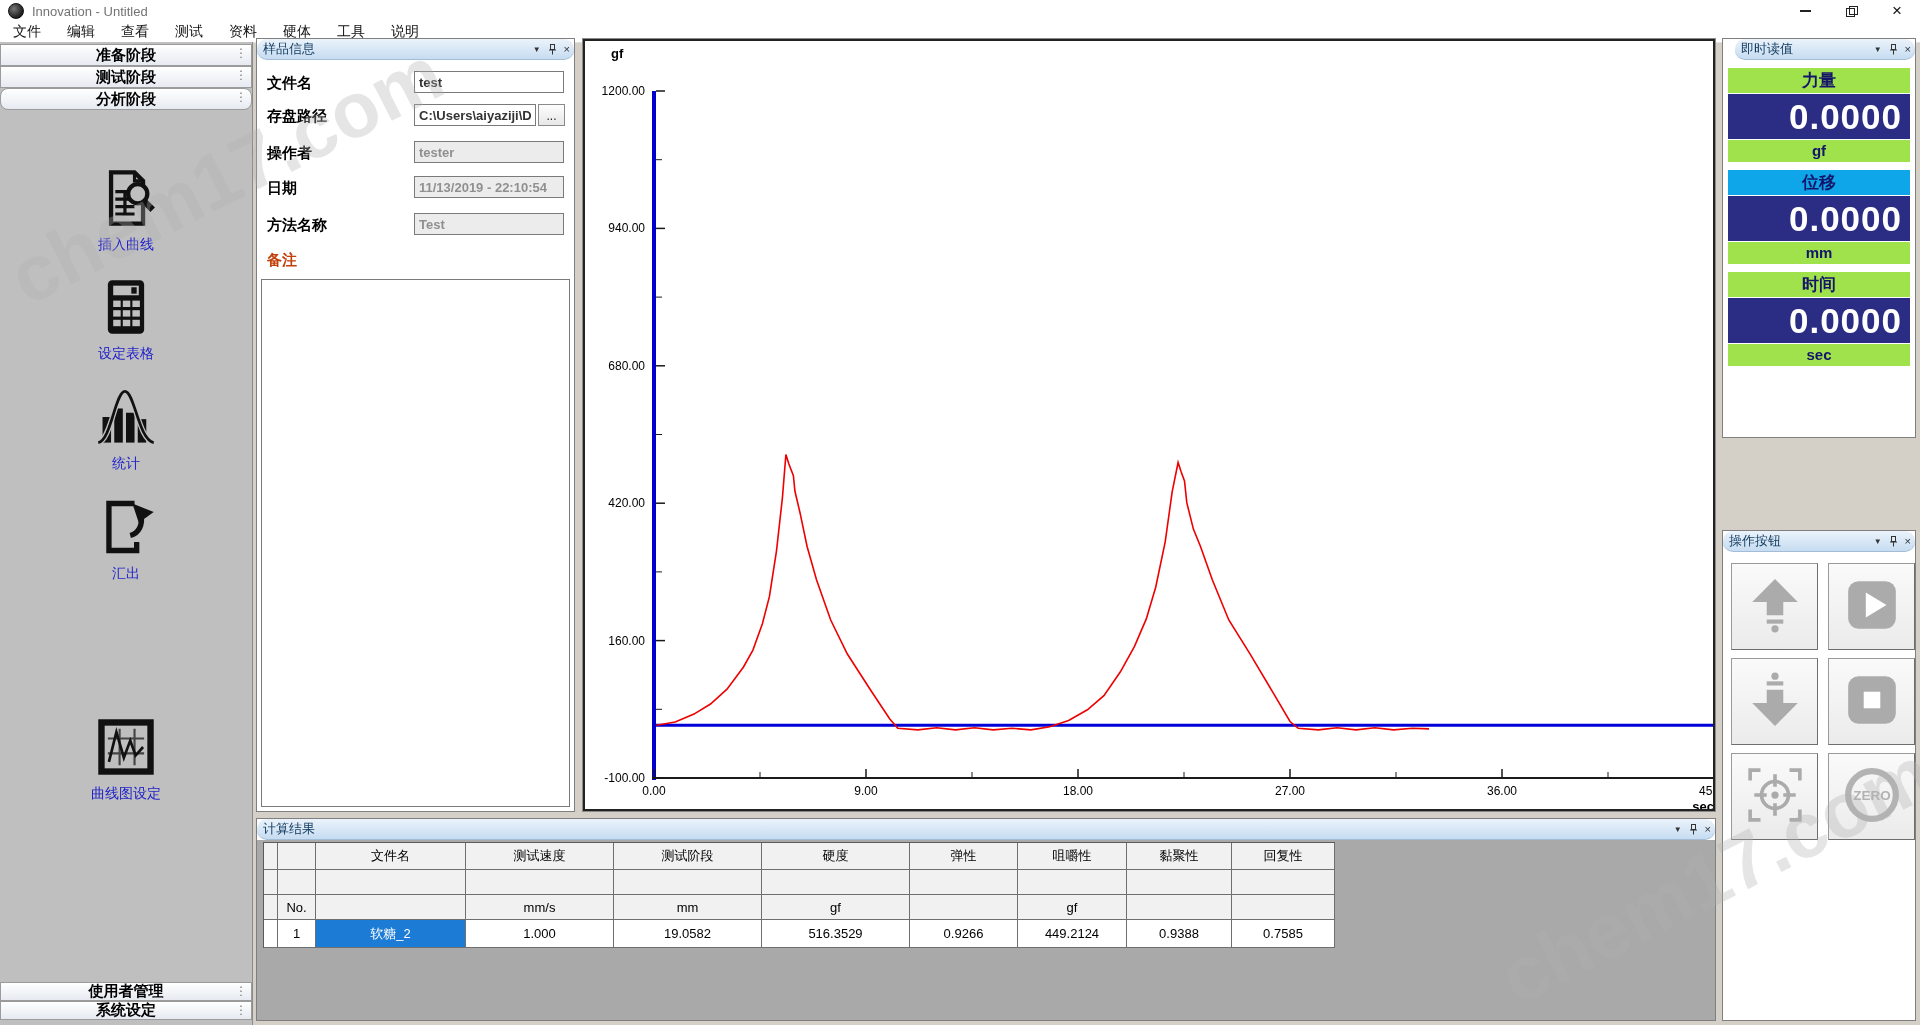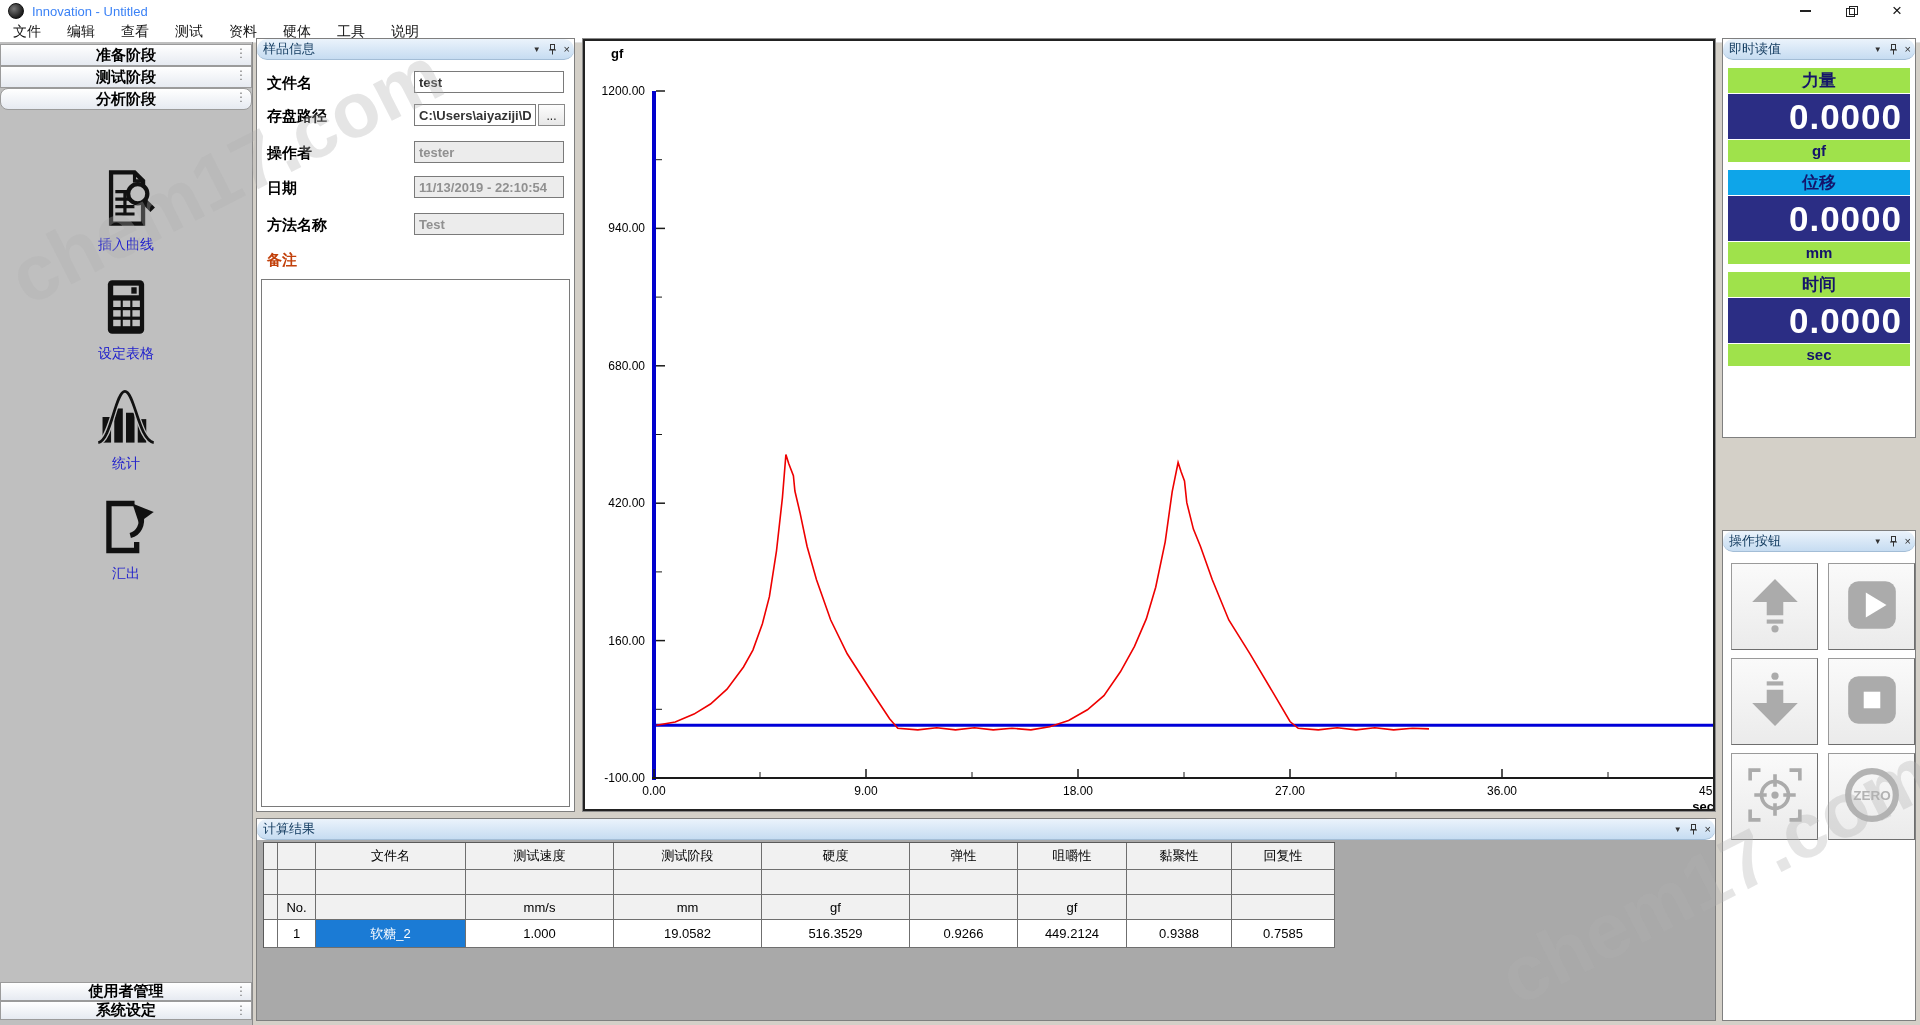--- a/index.html
+++ b/index.html
@@ -2,21 +2,21 @@
 <html><head>
 <meta charset="utf-8">
 <style>
   html,body{margin:0;padding:0;}
   body{width:1920px;height:1025px;position:relative;background:#d4d0c8;
        font-family:"Liberation Sans",sans-serif;overflow:hidden;-webkit-font-smoothing:antialiased;}
   
   .titlebar{position:absolute;left:0;top:0;width:1920px;height:22px;background:#fff;display:flex;align-items:center;}
   .app-icon{width:14px;height:14px;border-radius:50%;margin:0 8px 0 8px;
             background:radial-gradient(circle at 35% 35%,#777 0%,#1d1d1d 70%);border:1px solid #111;}
-  .win-title{font-size:13px;color:#3b82f6;}
+  .win-title{font-size:13px;color:#737373;}
   .win-btns{margin-left:auto;display:flex;height:22px;}
   .win-btn{width:46px;height:22px;display:flex;align-items:center;justify-content:center;color:#111;font-size:14px;}
   .min-glyph{display:inline-block;width:11px;height:0;border-top:2px solid #222;}
   .restore-glyph{position:relative;width:10px;height:10px;}
   .restore-glyph i{position:absolute;left:0;top:2px;width:7px;height:7px;border:1.5px solid #222;background:#fff;}
   .restore-glyph b{position:absolute;left:3px;top:0;width:7px;height:7px;border:1.5px solid #222;}
   .menubar{position:absolute;left:0;top:22px;width:1920px;height:20px;background:#fff;display:flex;align-items:center;border-bottom:1px solid #e2e2e2;}
   .menu-item{font-size:14px;color:#111;padding:1px 13px;cursor:default;}
   
   .sidebar{position:absolute;left:0;top:42px;width:252px;height:983px;background:#bfbfbf;border-right:1px solid #8b8b8b;}
@@ -140,20 +140,25 @@
             <rect x="41" y="32" width="8" height="22"></rect>
           </g>
           <path d="M4 54 C16 52 20 6 29 6 C38 6 42 52 56 54" fill="none" stroke="#bfbfbf" stroke-width="5"></path>
           <path d="M4 54 C16 52 20 6 29 6 C38 6 42 52 56 54" fill="none" stroke="#111" stroke-width="2.5"></path>
         </svg></span><div class="tool-label">统计</div></div>
     <div class="tool" style="top: 453px;"><span class="tool-icon"><svg viewBox="0 0 60 60">
           <path d="M38 8 H14 V52 H40 V44" fill="none" stroke="#111" stroke-width="5"></path>
           <path d="M34 38 C42 36 46 28 44 18" fill="none" stroke="#111" stroke-width="5"></path>
           <polygon points="36,8 56,16 42,26" fill="#111"></polygon>
         </svg></span><div class="tool-label">汇出</div></div>
+    <div class="tool" style="top: 673px;"><span class="tool-icon"><svg viewBox="0 0 60 60">
+          <rect x="7" y="7" width="46" height="46" fill="none" stroke="#111" stroke-width="6"></rect>
+          <path d="M13 22 H47 M13 36 H47 M24 13 V47 M38 13 V47" stroke="#444" stroke-width="2" fill="none"></path>
+          <polyline points="14,44 21,16 28,40 34,24 39,38 46,30" fill="none" stroke="#111" stroke-width="2.5"></polyline>
+        </svg></span><div class="tool-label">曲线图设定</div></div>
     <div class="stage-tab" style="top: 940px; height: 17px;">使用者管理<span class="grip">⋮</span></div>
     <div class="stage-tab" style="top: 959px; height: 17px;">系统设定<span class="grip">⋮</span></div>
   </div>
 
 <div class="panel" style="left:256px;top:38px;width:319px;height:774px;">
   <div class="panel-header">
     <span class="ph-title">样品信息</span>
     <span class="ph-btns">
       <span class="ph-btn tri">▼</span>
       <span class="ph-btn">
@@ -233,21 +238,21 @@
         <line x1="811" y1="731" x2="811" y2="737" stroke="#1a1a1a" stroke-width="1"></line>
         <line x1="1023" y1="731" x2="1023" y2="737" stroke="#1a1a1a" stroke-width="1"></line>
         <polyline points="69.0,684.2 1129.0,684.2" fill="none" stroke="#0000d8" stroke-width="3"></polyline>
         <polyline points="71.4,684.2 90.2,681.0 109.0,673.1 125.5,663.0 142.0,648.2 158.5,626.0 167.9,609.1 177.4,582.7 184.4,555.7 191.5,509.8 197.4,456.9 200.9,413.6 203.7,422.6 208.4,434.7 209.9,450.0 215.0,471.7 222.1,505.5 231.5,538.8 245.7,579.0 262.2,612.8 285.7,649.3 304.6,677.8 312.8,687.3 332.8,688.9 351.7,686.8 370.5,688.9 389.4,686.8 408.2,688.9 427.0,687.3 445.9,688.9 464.7,685.7 483.6,679.4 502.4,668.8 518.9,654.6 535.4,630.8 549.5,605.4 561.3,577.9 570.7,546.2 580.2,500.8 587.2,450.6 593.1,421.5 596.2,431.0 599.5,440.0 601.8,461.7 608.4,488.1 615.5,505.5 627.3,538.8 643.8,579.0 665.0,612.8 688.5,652.4 705.0,680.5 713.2,687.3 733.3,688.9 752.1,686.8 771.0,688.9 789.8,686.8 808.6,688.9 827.5,687.3 844.0,687.9" fill="none" stroke="#ee0000" stroke-width="1.6"></polyline>
         <text x="26" y="17" font-size="13" font-weight="bold" fill="#000" font-family="Liberation Sans, sans-serif">gf</text>
         <text x="1129" y="770" text-anchor="end" font-size="13" font-weight="bold" fill="#000" font-family="Liberation Sans, sans-serif">sec</text>
       </svg>
   </div>
 </div>
 
-<div class="panel" style="left:1722px;top:38px;width:194px;height:400px;">
+<div class="panel" style="left:1722px;top:38px;width:194px;height:400px;padding-left:12px;">
   <div class="panel-header">
     <span class="ph-title">即时读值</span>
     <span class="ph-btns">
       <span class="ph-btn tri">▼</span>
       <span class="ph-btn">
           <svg width="9" height="11" viewBox="0 0 9 11">
             <rect x="2.5" y="0.5" width="4" height="5" fill="none" stroke="#333"></rect>
             <line x1="1" y1="6" x2="8" y2="6" stroke="#333"></line>
             <line x1="4.5" y1="6" x2="4.5" y2="10.5" stroke="#333"></line>
           </svg>

